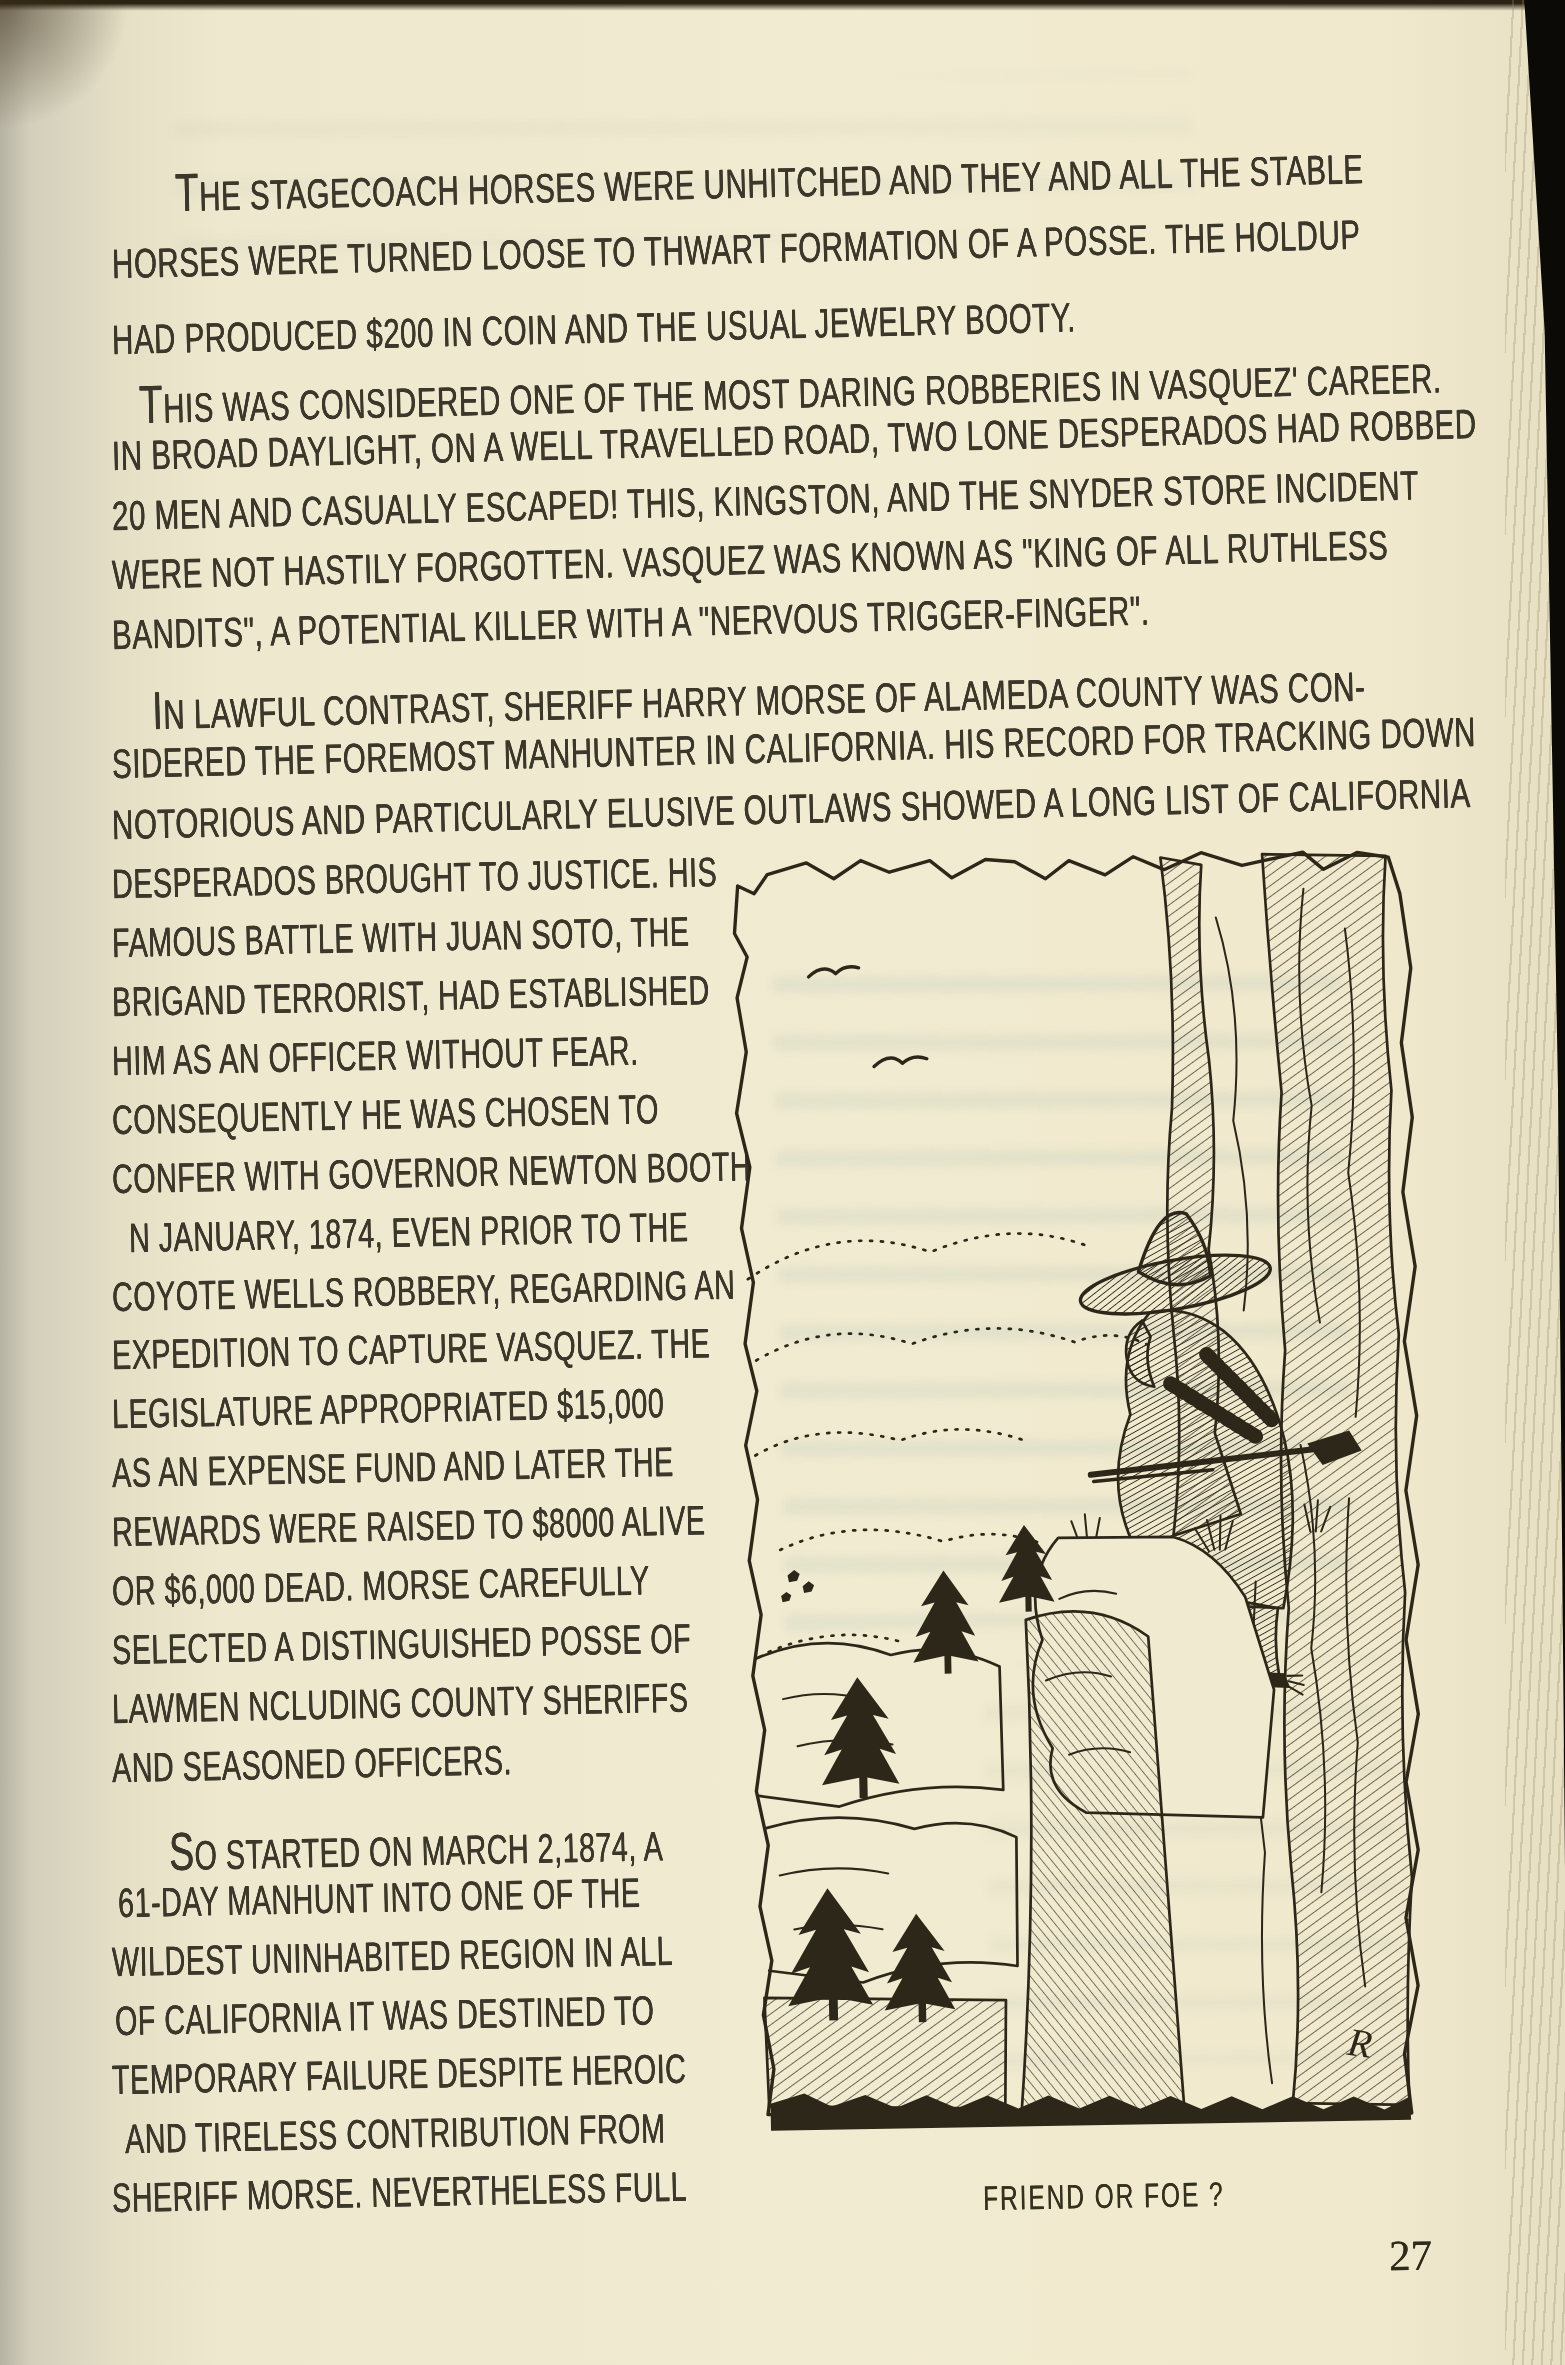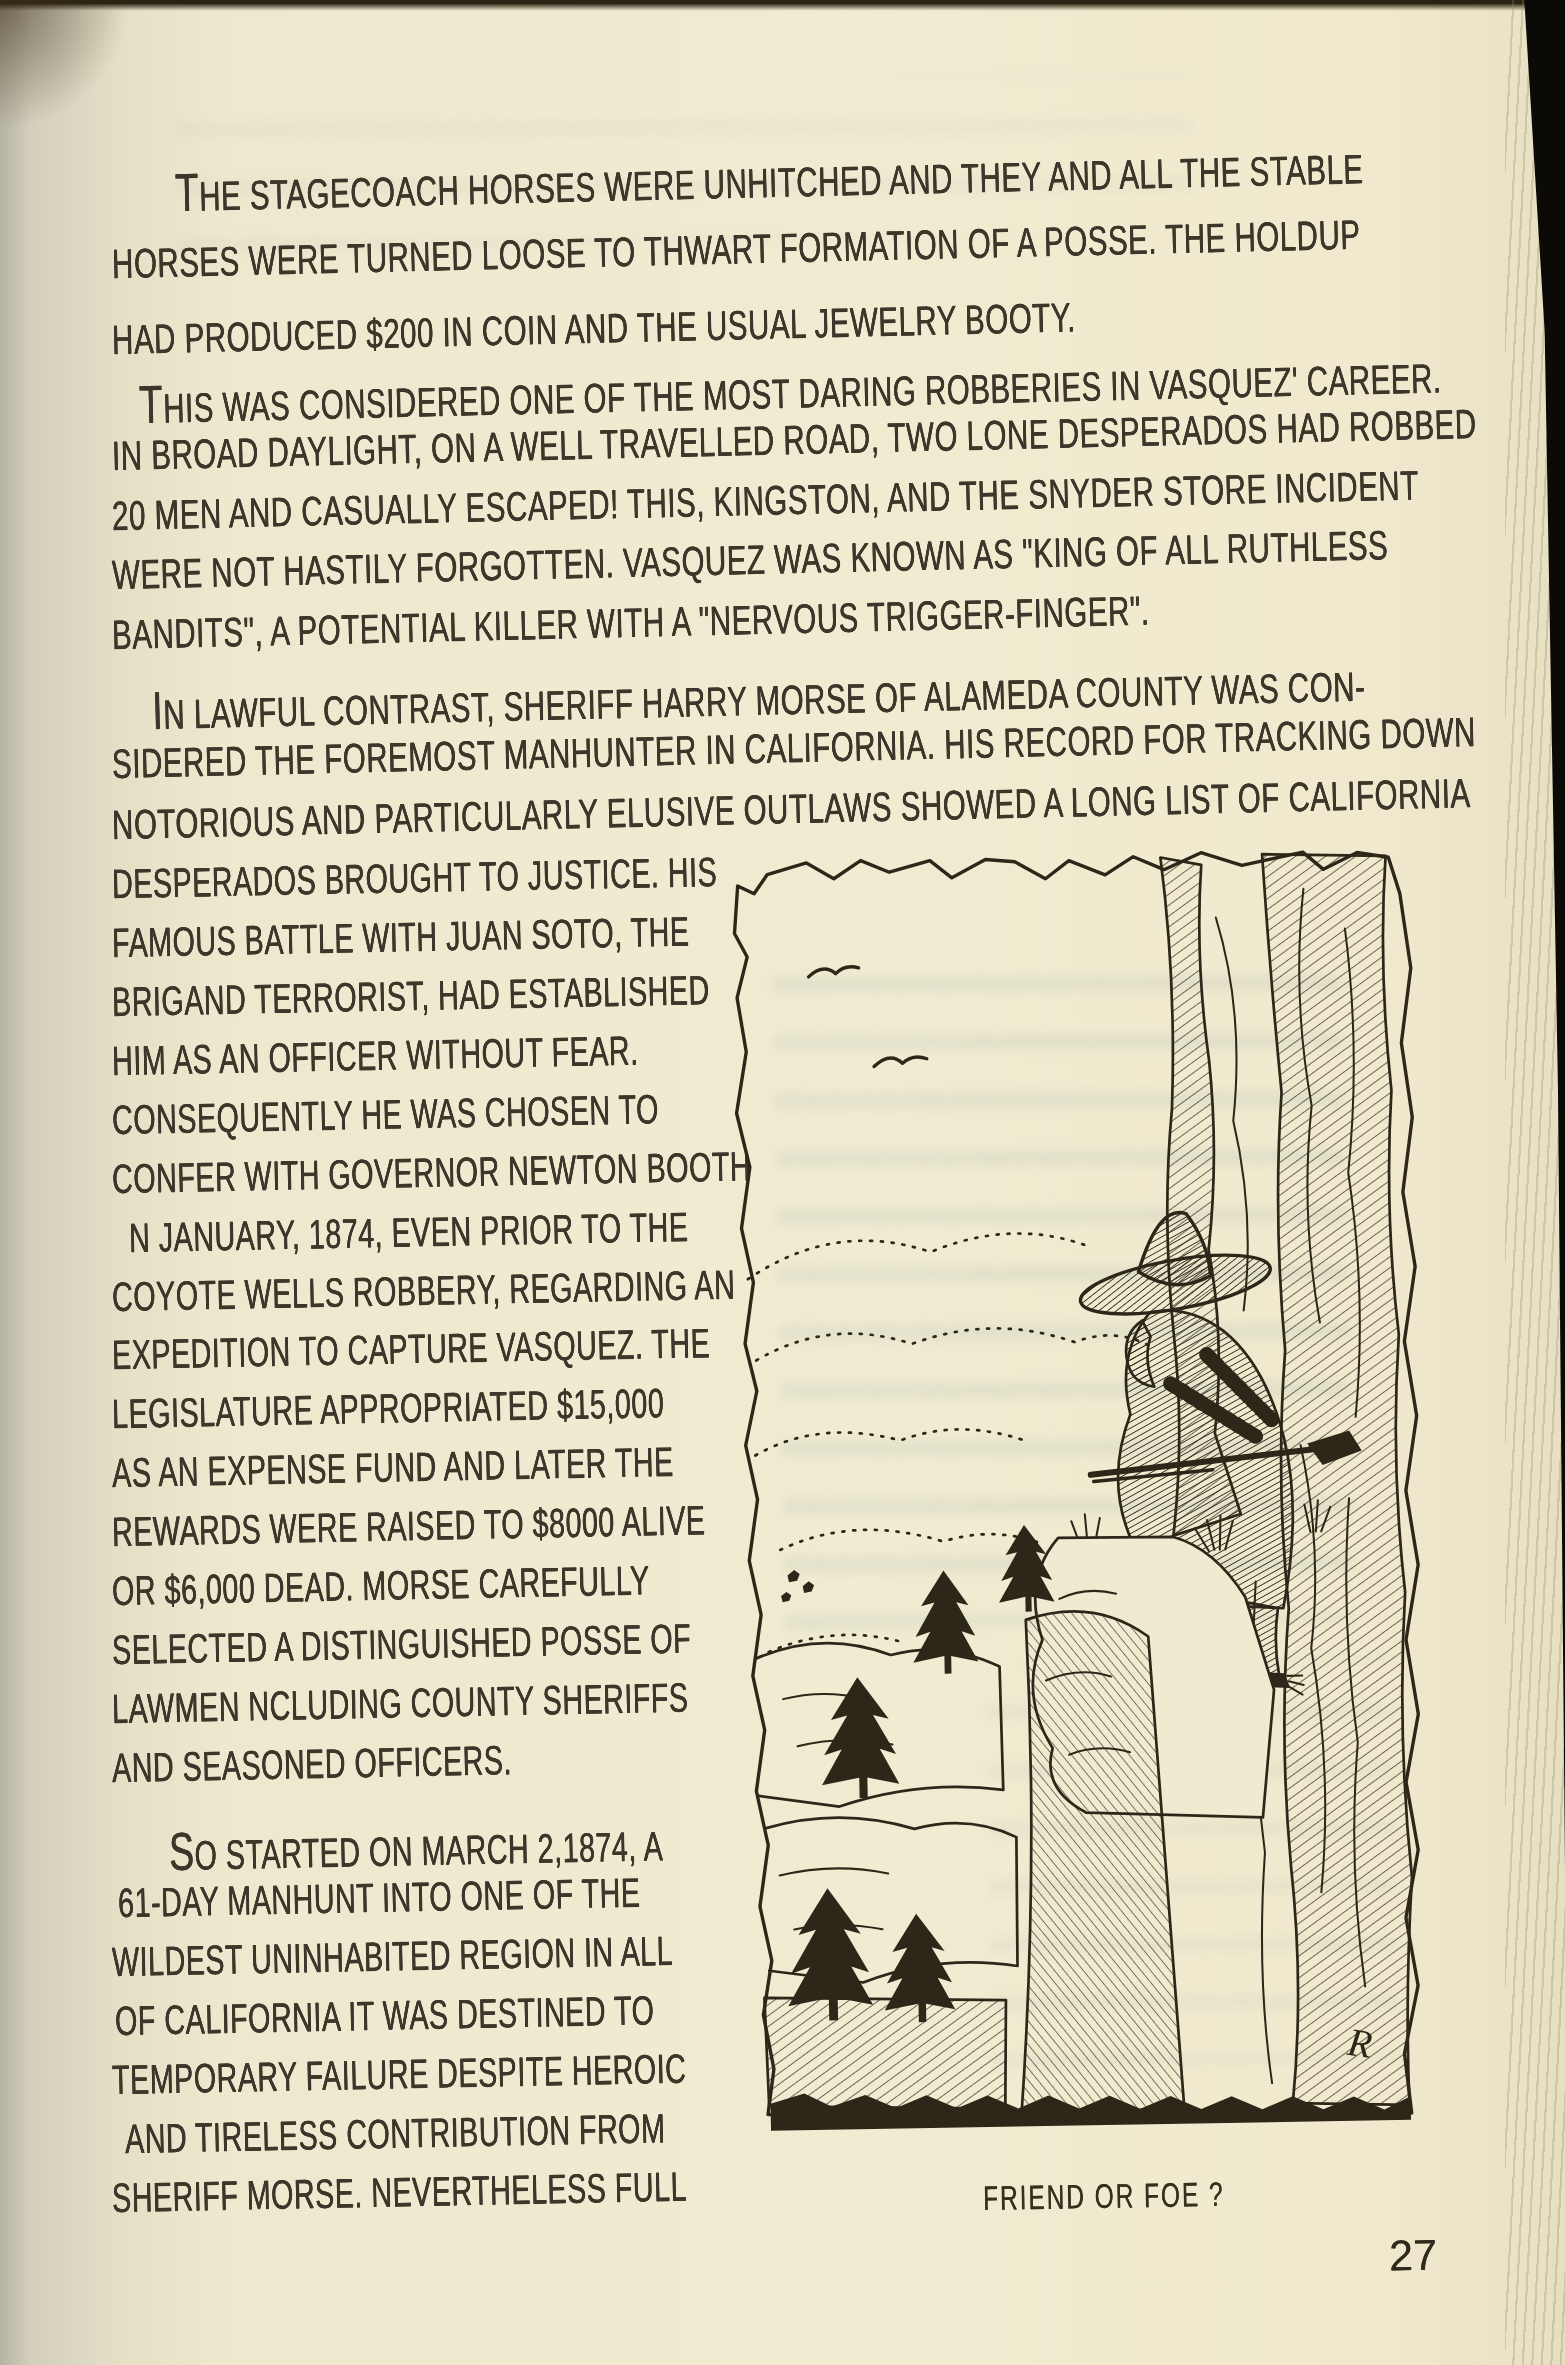--- a/index.html
+++ b/index.html
@@ -50,21 +50,21 @@
   .caption{
     position:absolute;
     font-family:"Liberation Sans", sans-serif;
     font-size:34px; font-weight:400; color:#35311f;
     letter-spacing:2.7px; white-space:nowrap;
     transform:rotate(-1deg) scaleX(.72); transform-origin:0 50%;
     text-shadow:0.5px 0 0 currentColor;
   }
   .pagenum{
     position:absolute;
-    font-family:Liberation Sans, sans-serif;
+    font-family:Liberation Serif, serif;
     font-size:43px; color:#2f2b1c;
     transform:rotate(-1deg);
     text-shadow:0.3px 0 0 currentColor;
   }
   .illo{position:absolute; left:726px; top:845px; transform:rotate(-1.1deg); transform-origin:0 0;}
 </style>
 </head>
 <body>
 
 <div class="page">

